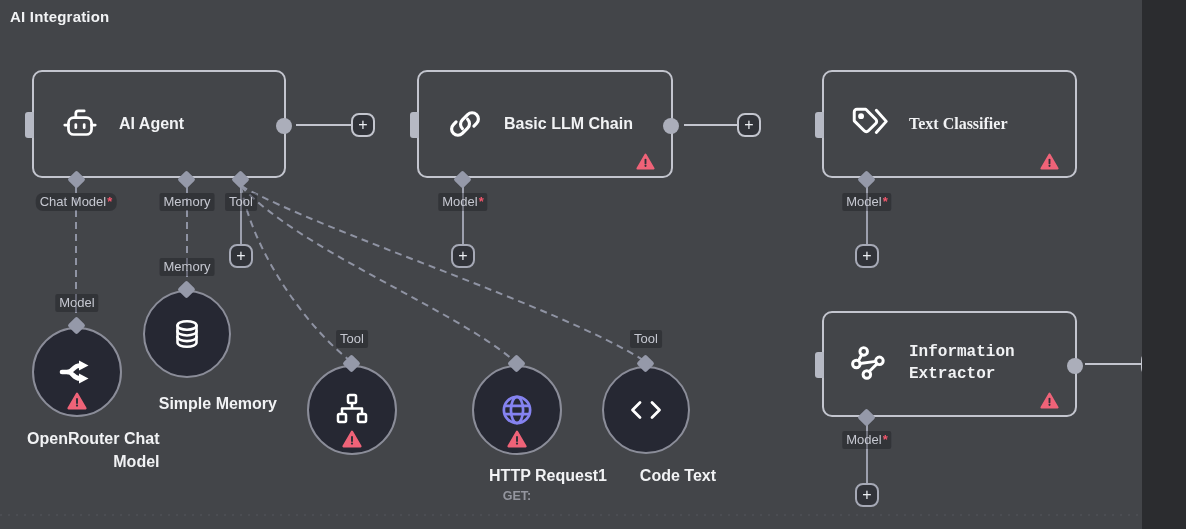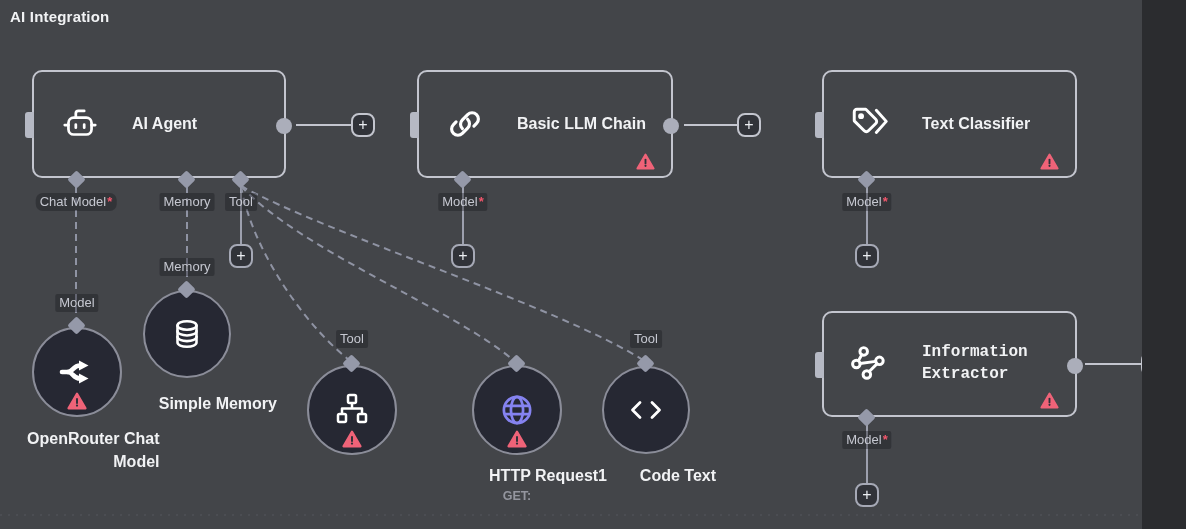--- a/index.html
+++ b/index.html
@@ -12,21 +12,21 @@
   *{margin:0;padding:0;box-sizing:border-box;}
   body{font-family:"Liberation Sans",sans-serif;background:#2b2c2f;}
   #canvas{position:relative;width:1142px;height:529px;background:var(--canvas-bg);overflow:hidden;}
   .page-title{position:absolute;left:10px;top:8px;font-size:15px;font-weight:700;color:var(--title-text);letter-spacing:.2px;}
   .edges{position:absolute;left:0;top:0;pointer-events:none;}
   .edges path{pointer-events:stroke;}
   .dot-row{position:absolute;left:0;top:514px;width:100%;height:2px;
     background:repeating-linear-gradient(90deg,#55575e 0 2px,transparent 2px 8px);opacity:.45;}
   
   .rnode{position:absolute;border:2px solid var(--node-border);border-radius:10px;background:var(--canvas-bg);display:flex;align-items:center;}
-  .rnode .body{display:flex;align-items:center;gap:31px;padding-left:25px;}
+  .rnode .body{display:flex;align-items:center;gap:18px;padding-left:25px;}
   .rtitle{font-size:16px;font-weight:700;color:var(--title-text);line-height:1.35;max-width:152px;}
   .in-tab{position:absolute;left:-9px;width:9px;height:26px;background:#b6b9c4;border-radius:3px 0 0 3px;}
   .out-dot{position:absolute;right:-8px;width:16px;height:16px;border-radius:50%;background:#abaeba;}
   .warn{position:absolute;}
   .warn.rect-pos{right:16px;bottom:6px;}
   
   .cnode{position:absolute;border:2px solid var(--circle-border);border-radius:50%;background:var(--circle-fill);display:flex;align-items:center;justify-content:center;}
   .cnode .warn{left:50%;transform:translateX(-50%);bottom:5px;}
   .diamond{position:absolute;width:13px;height:13px;background:var(--handle);transform:rotate(45deg);border-radius:2px;}
   .chip{position:absolute;transform:translateX(-50%);background:var(--chip-bg);color:var(--label-text);font-size:13px;padding:1px 4px;border-radius:2px;white-space:nowrap;line-height:1.25;}
@@ -92,21 +92,21 @@
       <span class="rtitle" style="max-width:170px;">Basic LLM Chain</span>
     </div>
     <svg class="warn rect-pos icon" width="19" height="17" viewBox="0 0 24 22">
       <path d="M12,2 L22.5,20 H1.5 Z" fill="var(--warning)" stroke="var(--warning)" stroke-width="2.5" stroke-linejoin="round"></path>
       <path d="M12,8.5 v5" stroke="#2e3039" stroke-width="2.4" stroke-linecap="round"></path>
       <circle cx="12" cy="16.6" r="1.4" fill="#2e3039"></circle>
     </svg>
     <span class="out-dot" style="top:46px;"></span>
   </div>
 
-  <div class="rnode" style="left:822px;top:70px;width:255px;height:108px;">
+  <div class="rnode" style="left:822px;top:70px;width:255px;height:108px;font-family:Liberation Serif, serif;">
     <span class="in-tab" style="top:40px;"></span>
     <div class="body">
       <svg class="icon" width="42" height="42" viewBox="0 0 40 40">
         <g fill="none" stroke="#fff" stroke-width="2.8" stroke-linecap="round" stroke-linejoin="round">
           <path d="M5,17 V8.5 A2.5,2.5 0 0 1 7.5,6 H16 L25.5,15.5 A2.8,2.8 0 0 1 25.5,19.5 L18.5,26.5 A2.8,2.8 0 0 1 14.5,26.5 Z"></path>
           <circle cx="11.5" cy="12.5" r="1.4" fill="#fff"></circle>
           <path d="M26,7 l9.5,10.5 L26,28"></path>
         </g>
       </svg>
       <span class="rtitle" style="max-width:170px;">Text Classifier</span>

